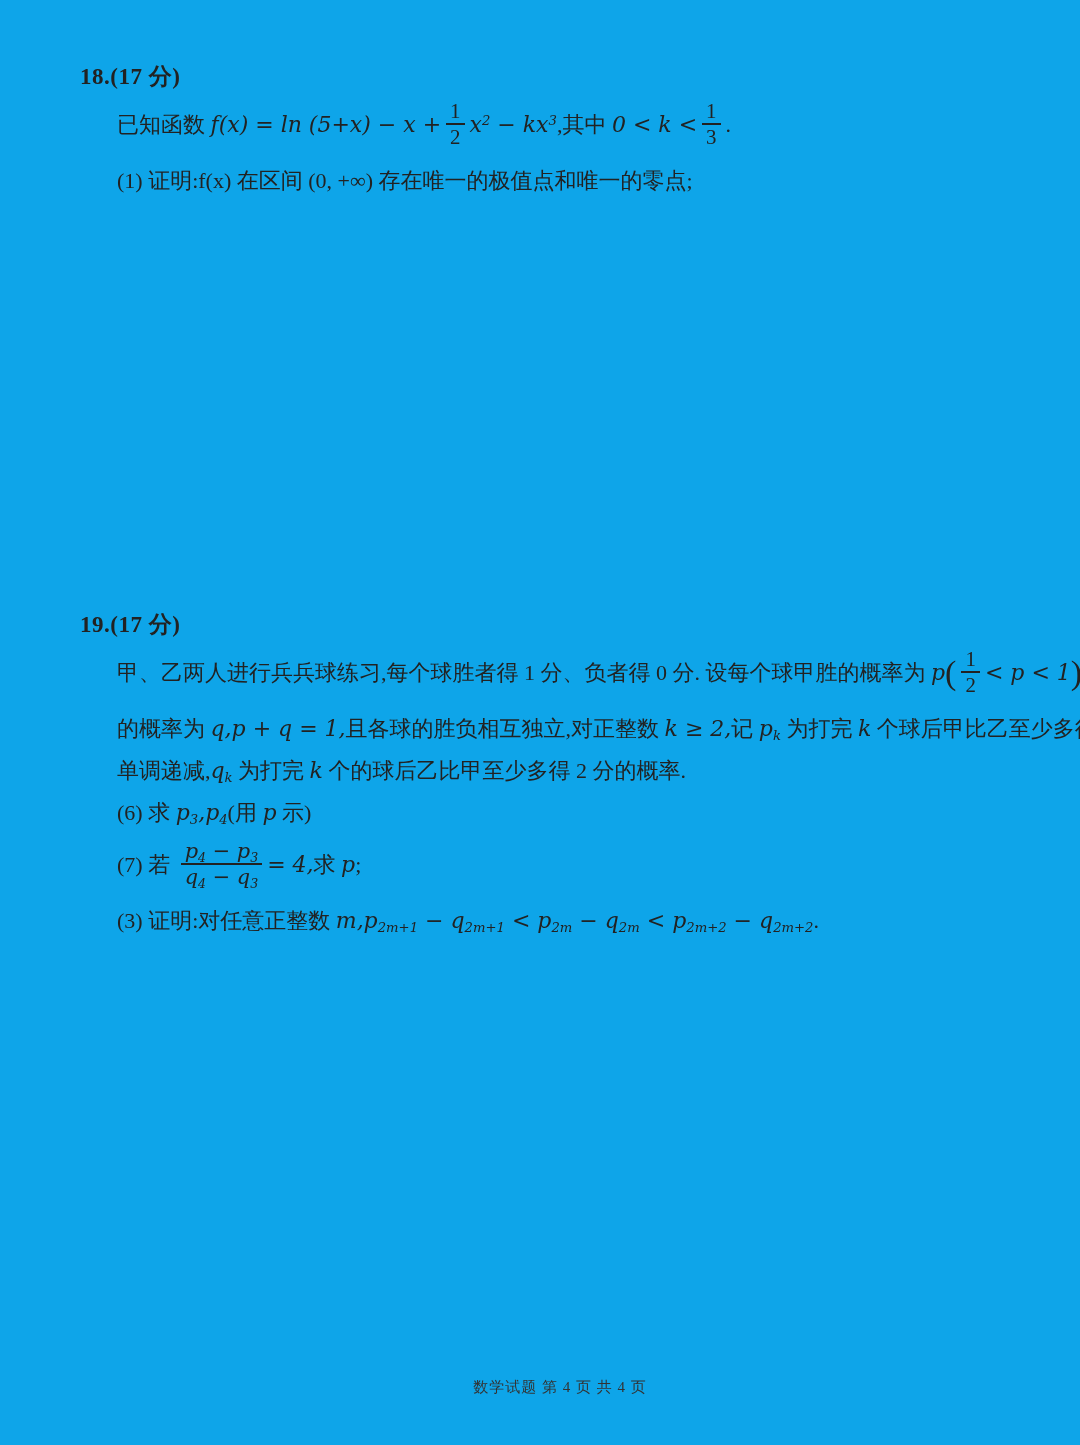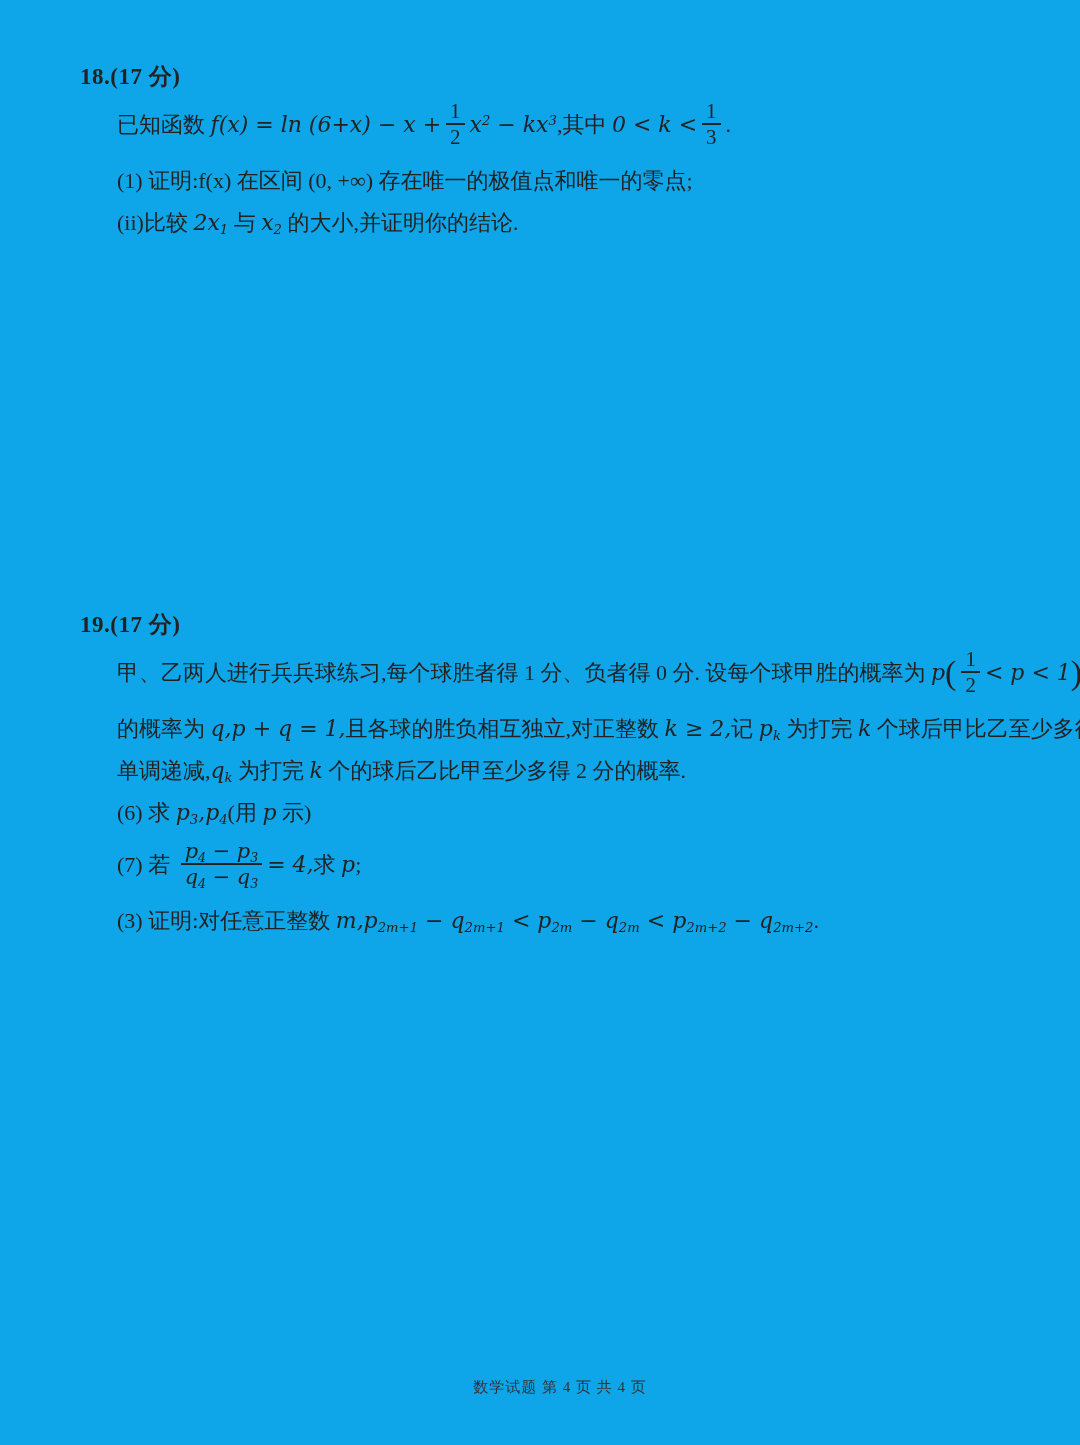--- a/index.html
+++ b/index.html
@@ -46,38 +46,35 @@
 </head>
 <body>
 
 <div class="page">
 
   <section class="prob" id="sec18">
     <div class="pnum">18.(17 分)</div>
     <div class="pbody">
 
       <div class="l l-tall">
-        <span class="t">已知函数 </span><span class="v">f(x) = ln (6+x) − x +</span><span class="frac">
+        <span class="t">已知函数 </span><span class="v">f(x) = ln (5+x) − x +</span><span class="frac">
             <span class="num">1</span>
             <span class="den">2</span>
           </span><span class="v">x</span><sup class="v">2</sup><span class="v"> − kx</span><sup class="v">3</sup><span class="t">,其中 </span><span class="v">0 &lt; k &lt;</span><span class="frac">
             <span class="num">1</span>
             <span class="den">3</span>
           </span><span class="t">.</span>
       </div>
 
       <div class="l">
         <span class="t">(1) 证明:f(x) 在区间 (0, +∞) 存在唯一的极值点和唯一的零点;</span>
       </div>
 
 
 
-      <div class="l">
-        <span class="t">(ii)比较 </span><span class="v">2x</span><sub class="v">1</sub><span class="t"> 与 </span><span class="v">x</span><sub class="v">2</sub><span class="t"> 的大小,并证明你的结论.</span>
-      </div>
 
     </div>
   </section>
 
   <section class="prob" id="sec19">
     <div class="pnum">19.(17 分)</div>
     <div class="pbody">
 
       <div class="l l-tall">
         <span class="t">甲、乙两人进行兵兵球练习,每个球胜者得 1 分、负者得 0 分. 设每个球甲胜的概率为 </span><span class="v">p</span><span class="bigp">(</span><span class="frac">

